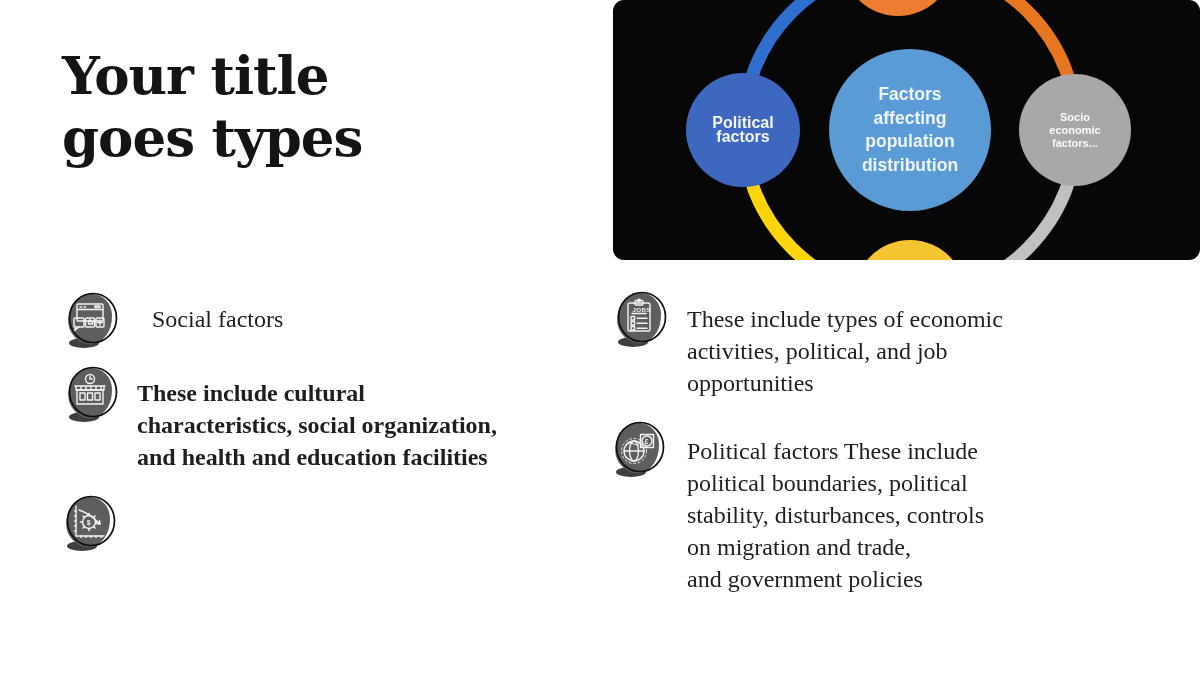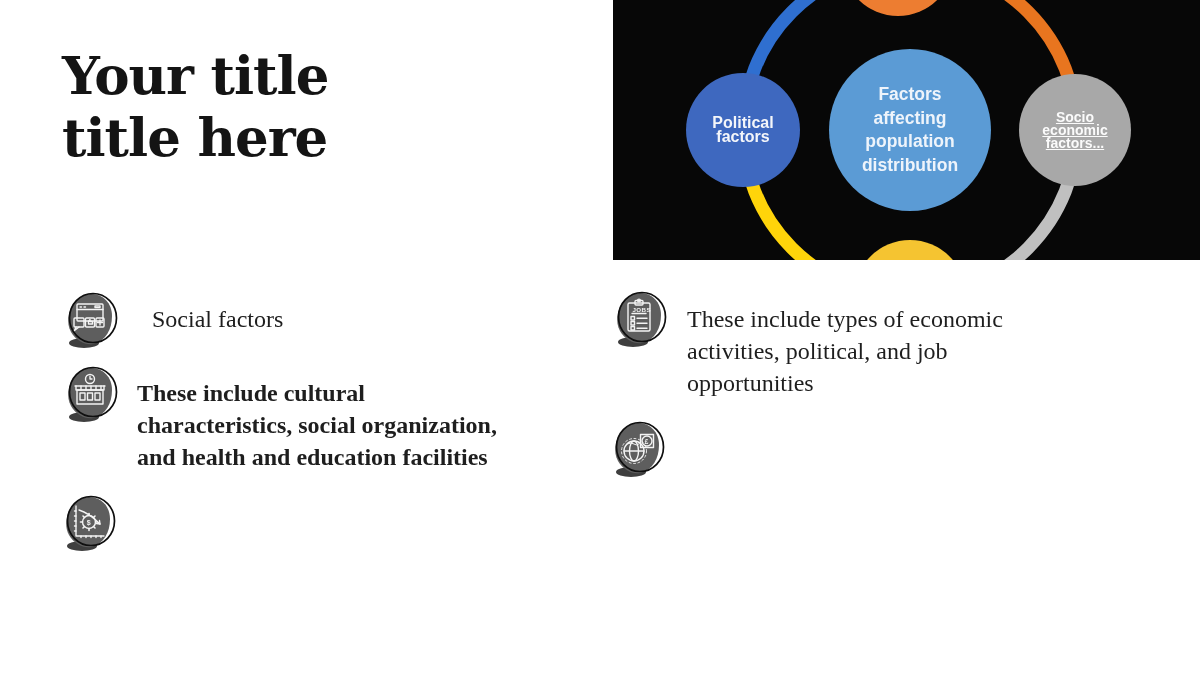--- a/index.html
+++ b/index.html
@@ -6,47 +6,47 @@
   body{width:1200px;height:675px;background:#ffffff;position:relative;overflow:hidden;
        font-family:"Liberation Serif", serif;}
   .slide{position:absolute;inset:0;background:#ffffff;}
 
   .title{position:absolute;left:62px;top:44px;
          font-family:"DejaVu Serif", serif;font-weight:700;
          font-size:53px;line-height:62px;color:#141414;white-space:pre-line;letter-spacing:-1px;}
 
   
   .hero{position:absolute;left:613px;top:0;width:587px;height:260px;background:#070707;
-        overflow:hidden;filter:blur(0.5px);}
+        overflow:hidden;filter:blur(0.5px);border-radius:11px;}
   .hero svg{position:absolute;left:0;top:0;}
   .node-label{position:absolute;color:#eef4fb;text-align:center;white-space:pre-line;
               font-family:"Liberation Sans", sans-serif;font-weight:600;}
   .nl-center{left:217px;top:83px;width:160px;font-size:17.5px;line-height:23.5px;}
   .nl-left{left:80px;top:116px;width:100px;font-size:16px;line-height:14px;font-weight:600;color:#f4f6fa;}
-  .nl-right{left:412px;top:111px;width:100px;font-size:14px;line-height:13px;color:#fbfbfb;text-decoration:underline;}
+  .nl-right{left:412px;top:111px;width:100px;font-size:11px;line-height:13px;color:#fbfbfb;}
 
   
   .pebble{position:absolute;width:56px;height:58px;}
   .btxt{position:absolute;color:#1e1e1e;font-size:24px;line-height:32px;white-space:pre-line;}
   .i-l1{left:62px;top:291px;}  .t-l1{left:152px;top:303px;width:440px;}
   .i-l2{left:62px;top:365px;}  .t-l2{left:137px;top:377px;width:450px;font-weight:bold;}
   .i-l3{left:60px;top:494px;}  .t-l3{left:137px;top:508px;width:440px;}
   .i-r1{left:611px;top:290px;} .t-r1{left:687px;top:303px;width:430px;}
   .i-r2{left:609px;top:420px;} .t-r2{left:687px;top:435px;width:430px;}
 
   .ic-line{stroke:#f4f4f4;stroke-width:1.4;fill:none;stroke-linecap:round;stroke-linejoin:round;}
   .ic-txt{fill:#f4f4f4;font-family:"Liberation Sans", sans-serif;font-weight:700;}
 </style>
 </head>
 <body>
 
 <div class="slide">
 
   <div class="title">Your title
-title here</div>
+goes types</div>
 
   <div class="hero">
     <svg width="587" height="260" viewBox="0 0 587 260">
       <path d="M 130 130 A 167 167 0 0 1 297 -37" fill="none" stroke-width="13" stroke="#2f6fd0"></path>
       <path d="M 297 -37 A 167 167 0 0 1 464 130" fill="none" stroke-width="13" stroke="#e8751f"></path>
       <path d="M 464 130 A 167 167 0 0 1 297 297" fill="none" stroke-width="13" stroke="#c0c0c0"></path>
       <path d="M 130 130 A 167 167 0 0 0 297 297" fill="none" stroke-width="13" stroke="#ffd40a"></path>
       <circle cx="285" cy="-40" r="56" fill="#ed7d31"></circle>
       <circle cx="297" cy="296" r="56" fill="#f5c431"></circle>
       <circle cx="130" cy="130" r="57" fill="#3e68bf"></circle>
@@ -182,14 +182,19 @@
         <ellipse cx="25" cy="31" rx="4.5" ry="10"></ellipse>
         <line x1="15" y1="31" x2="35" y2="31"></line>
         <path d="M18 24 q4 -2 7 0 q2 2 5 0" stroke-width="1"></path>
         <circle cx="25" cy="31" r="12.5" stroke-dasharray="2 2.5" stroke-width="0.9"></circle>
         <rect x="31.5" y="14.5" width="13" height="13"></rect>
         <circle cx="38" cy="21" r="5"></circle>
       </g>
       <text class="ic-txt" x="35.8" y="23.5" font-size="6.5">£</text>
     </svg>
   </div>
+  <div class="btxt t-r2">Political factors These include
+political boundaries, political
+stability, disturbances, controls
+on migration and trade,
+and government policies</div>
 
 </div>
 
 </body></html>

